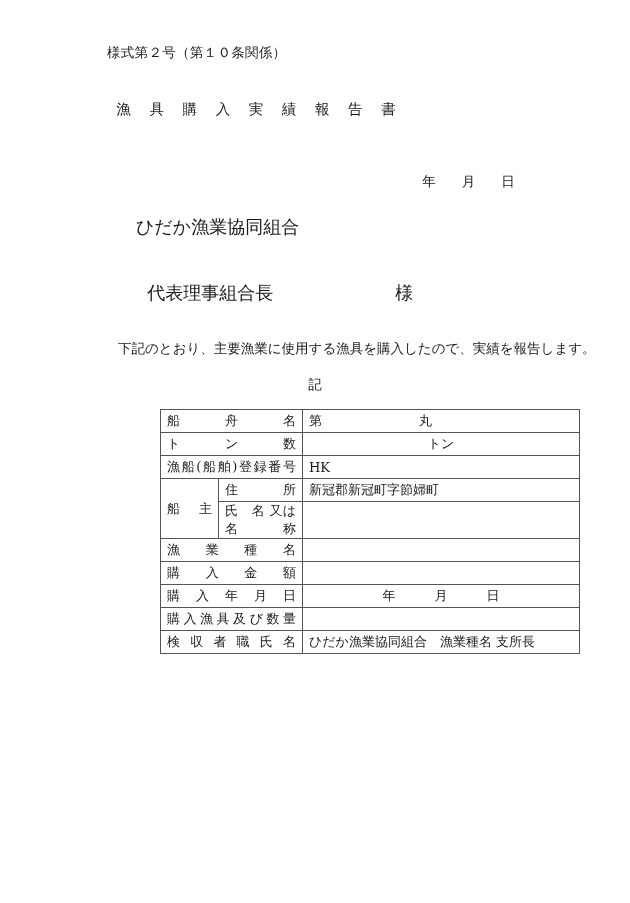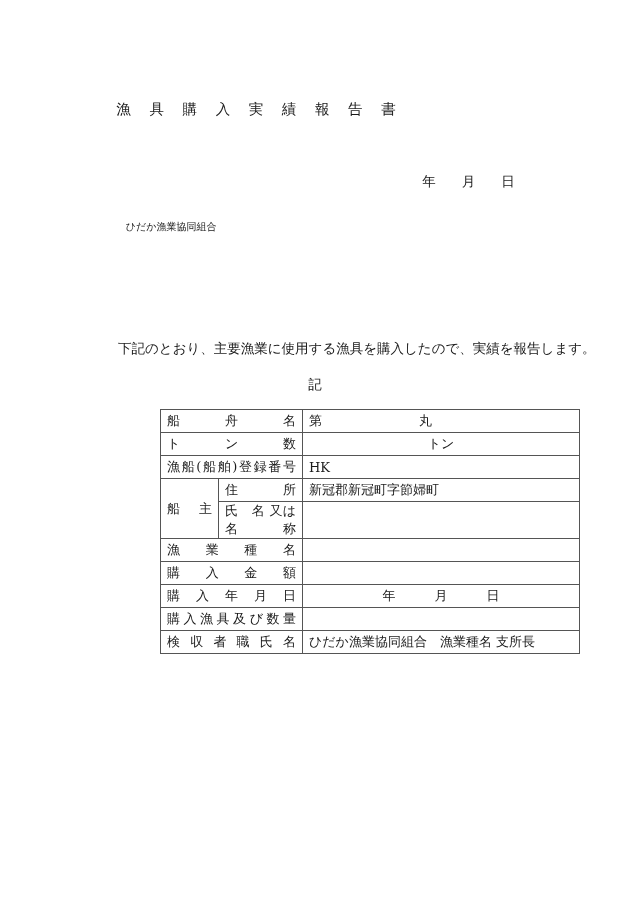--- a/index.html
+++ b/index.html
@@ -46,21 +46,21 @@
     text-align: center;
     font-size: 13.5px;
     padding-left: 290px;
     box-sizing: border-box;
   }
   .date-line .sp { display: inline-block; width: 26px; }
 
   .addressee {
     left: 113px;
     top: 194px;
-    font-size: 10px;
+    font-size: 18px;
     line-height: 22px;
   }
   .addressee .line2 { display: block; }
   .addressee .sama { display: inline-block; width: 140px; text-align: right; }
 
   .submitter {
     left: 346px;
     top: 269px;
     font-size: 13.5px;
     line-height: 21px;
@@ -119,29 +119,33 @@
   .date-cells .g { display: inline-block; width: 52px; text-align: center; }
   .multi { line-height: 18px; }
   .tall { height: 88px; }
   .mid { height: 40px; }
 </style>
 </head>
 <body>
 
 <div class="page">
 
+  <div class="abs form-no">様式第２号（第１０条関係）</div>
 
   <div class="abs doc-title">漁 具 購 入 実 績 報 告 書</div>
 
   <div class="abs date-line">
     <span>年</span><span class="sp"></span><span>月</span><span class="sp"></span><span>日</span>
   </div>
 
   <div class="abs addressee">
     <span>ひだか漁業協同組合</span>
+    <span class="line2">
+      <span>代表理事組合長</span><span class="sama">様</span>
+    </span>
   </div>
 
   <div class="abs submitter">
   </div>
 
   <div class="abs statement">下記のとおり、主要漁業に使用する漁具を購入したので、実績を報告します。</div>
 
   <div class="abs ki">記</div>
 
   <table class="form-table">

